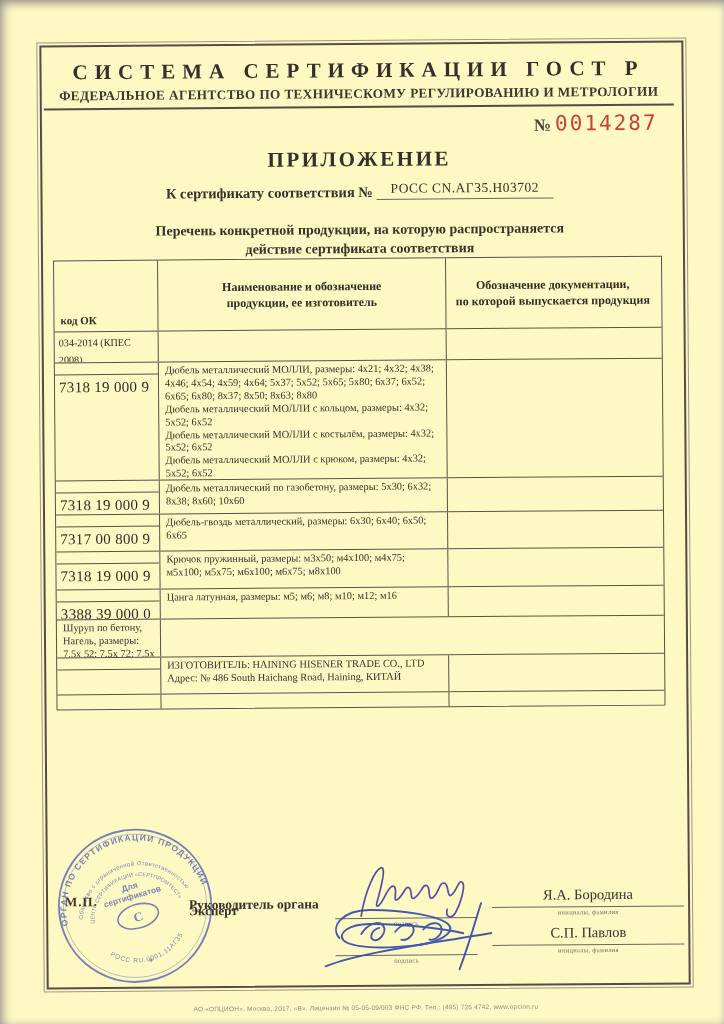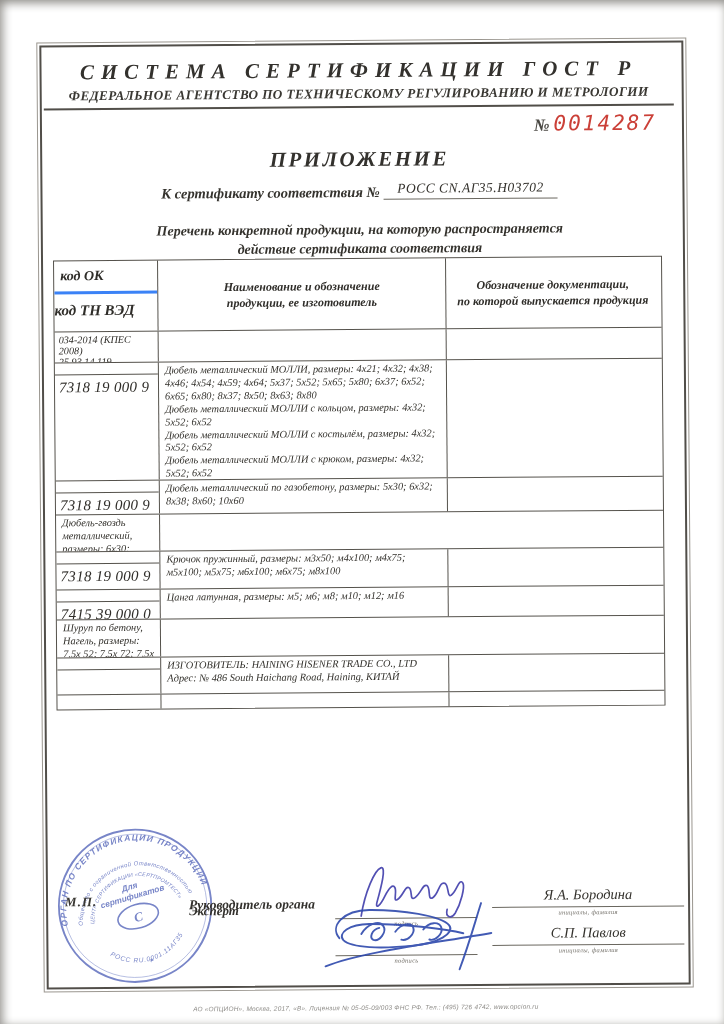--- a/index.html
+++ b/index.html
@@ -3,24 +3,23 @@
 <meta charset="utf-8">
 <style>
   html,body{margin:0;padding:0;}
   body{
     width:724px;height:1024px;position:relative;overflow:hidden;
     background:#c6c4c0;
     font-family:"Liberation Serif","DejaVu Serif",serif;
     color:#2f2d29;
   }
   .scan{
-    position:absolute;inset:0;background:#ffffff;
+    position:absolute;inset:0;background:#fef9c3;
     box-shadow:inset 0 12px 10px -9px #8f8d89, inset 12px 0 10px -9px #9a9894,
                inset -6px 0 8px -7px #b9b7b3, inset 0 -6px 8px -7px #b9b7b3;
-    font-style:italic;
   }
   .page{position:absolute;inset:0;transform:rotate(-0.45deg);transform-origin:50% 50%;}
 
   .frame-outer{position:absolute;left:40px;top:40px;width:648px;height:948px;border:1px solid #9a968f;}
   .frame-inner{position:absolute;inset:2px;border:2px solid #514e49;}
 
   .masthead{position:absolute;left:47px;top:47px;width:630px;height:59px;
     border-bottom:2px solid #514e49;text-align:center;}
   .sys-title{margin-top:11px;font-size:21px;font-weight:bold;letter-spacing:7px;color:#33312d;}
   .agency{margin-top:3px;font-size:13.2px;font-weight:bold;letter-spacing:.4px;color:#3a3833;}
@@ -41,25 +40,25 @@
 
   
   .tbl{position:absolute;left:55px;top:258px;width:607px;border:1.4px solid #55524c;background:transparent;}
   .trow{display:grid;grid-template-columns:104px 288px 213px;border-bottom:1px solid #55524c;box-sizing:border-box;}
   .trow:last-child{border-bottom:none;}
   .cell{border-right:1px solid #55524c;box-sizing:border-box;overflow:hidden;position:relative;}
   .cell:last-child{border-right:none;}
   .rh{height:71px;} .r0{height:31px;} .r1{height:118px;} .r2{height:34px;}
   .r3{height:37px;} .r4{height:38px;} .r5{height:30px;} .r6{height:38px;}
   .r7{height:37px;} .r8{height:14px;}
-  .hc1t{height:33px;border-bottom:3px solid #3b82f6;padding:7px 0 0 6px;font-size:14px;font-weight:bold;box-sizing:border-box;}
+  .hc1t{height:33px;border-bottom:7px solid #3b82f6;padding:7px 0 0 6px;font-size:11px;font-weight:bold;box-sizing:border-box;margin-top:46px;}
   .hc1b{padding:8px 0 0 0;font-size:15px;font-weight:bold;}
   .hmid{display:flex;align-items:center;justify-content:center;text-align:center;
     font-size:12px;font-weight:bold;line-height:16px;}
-  .okpd{padding:2px 4px;font-size:10.2px;line-height:11px;}
+  .okpd{padding:2px 4px;font-size:10.2px;line-height:17px;}
   .okstrip{height:11px;border-bottom:1px solid #55524c;}
   .code{padding:4px 4px 0;font-size:15px;letter-spacing:.3px;}
   .plist{padding:2px 5px 0 6px;}
   .pitem{font-size:10.4px;line-height:12.9px;color:#34322d;}
 
   
   .mp{position:absolute;left:62px;top:892px;font-size:13px;font-weight:bold;letter-spacing:1px;color:#3a3833;}
   .role1{position:absolute;left:186px;top:896px;font-size:13.5px;font-weight:bold;color:#33312d;}
   .role2{position:absolute;left:186px;top:902px;font-size:13px;font-weight:bold;color:#33312d;}
   .sigblock{position:absolute;width:142px;text-align:center;}
@@ -158,41 +157,45 @@
         <div class="okstrip"></div>
         <div class="code">7318 19 000 9</div>
       </div>
       <div class="cell plist">
         <div class="pitem">Дюбель металлический по газобетону, размеры: 5х30; 6х32; 8х38; 8х60; 10х60</div>
       </div>
       <div class="cell"></div>
     </div>
 
     <div class="trow r3">
+      <div class="cell">
+        <div class="okstrip"></div>
+        <div class="code">7317 00 800 9</div>
+      </div>
       <div class="cell plist">
         <div class="pitem">Дюбель-гвоздь металлический, размеры: 6х30; 6х40; 6х50; 6х65</div>
       </div>
       <div class="cell"></div>
     </div>
 
     <div class="trow r4">
       <div class="cell">
         <div class="okstrip"></div>
         <div class="code">7318 19 000 9</div>
       </div>
       <div class="cell plist">
         <div class="pitem">Крючок пружинный, размеры: м3х50; м4х100; м4х75; м5х100; м5х75; м6х100; м6х75; м8х100</div>
       </div>
       <div class="cell"></div>
     </div>
 
     <div class="trow r5">
       <div class="cell">
         <div class="okstrip"></div>
-        <div class="code">7415 39 000 0</div>
+        <div class="code">3388 39 000 0</div>
       </div>
       <div class="cell plist">
         <div class="pitem">Цанга латунная, размеры: м5; м6; м8; м10; м12; м16</div>
       </div>
       <div class="cell"></div>
     </div>
 
     <div class="trow r6">
       <div class="cell plist">
         <div class="pitem">Шуруп по бетону, Нагель, размеры: 7,5х 52; 7,5х 72; 7,5х 92; 7,5х112; 7,5х132; 7,5х152; 7,5х182; 7,5х202; 7,5х212; 7,5х250</div>

